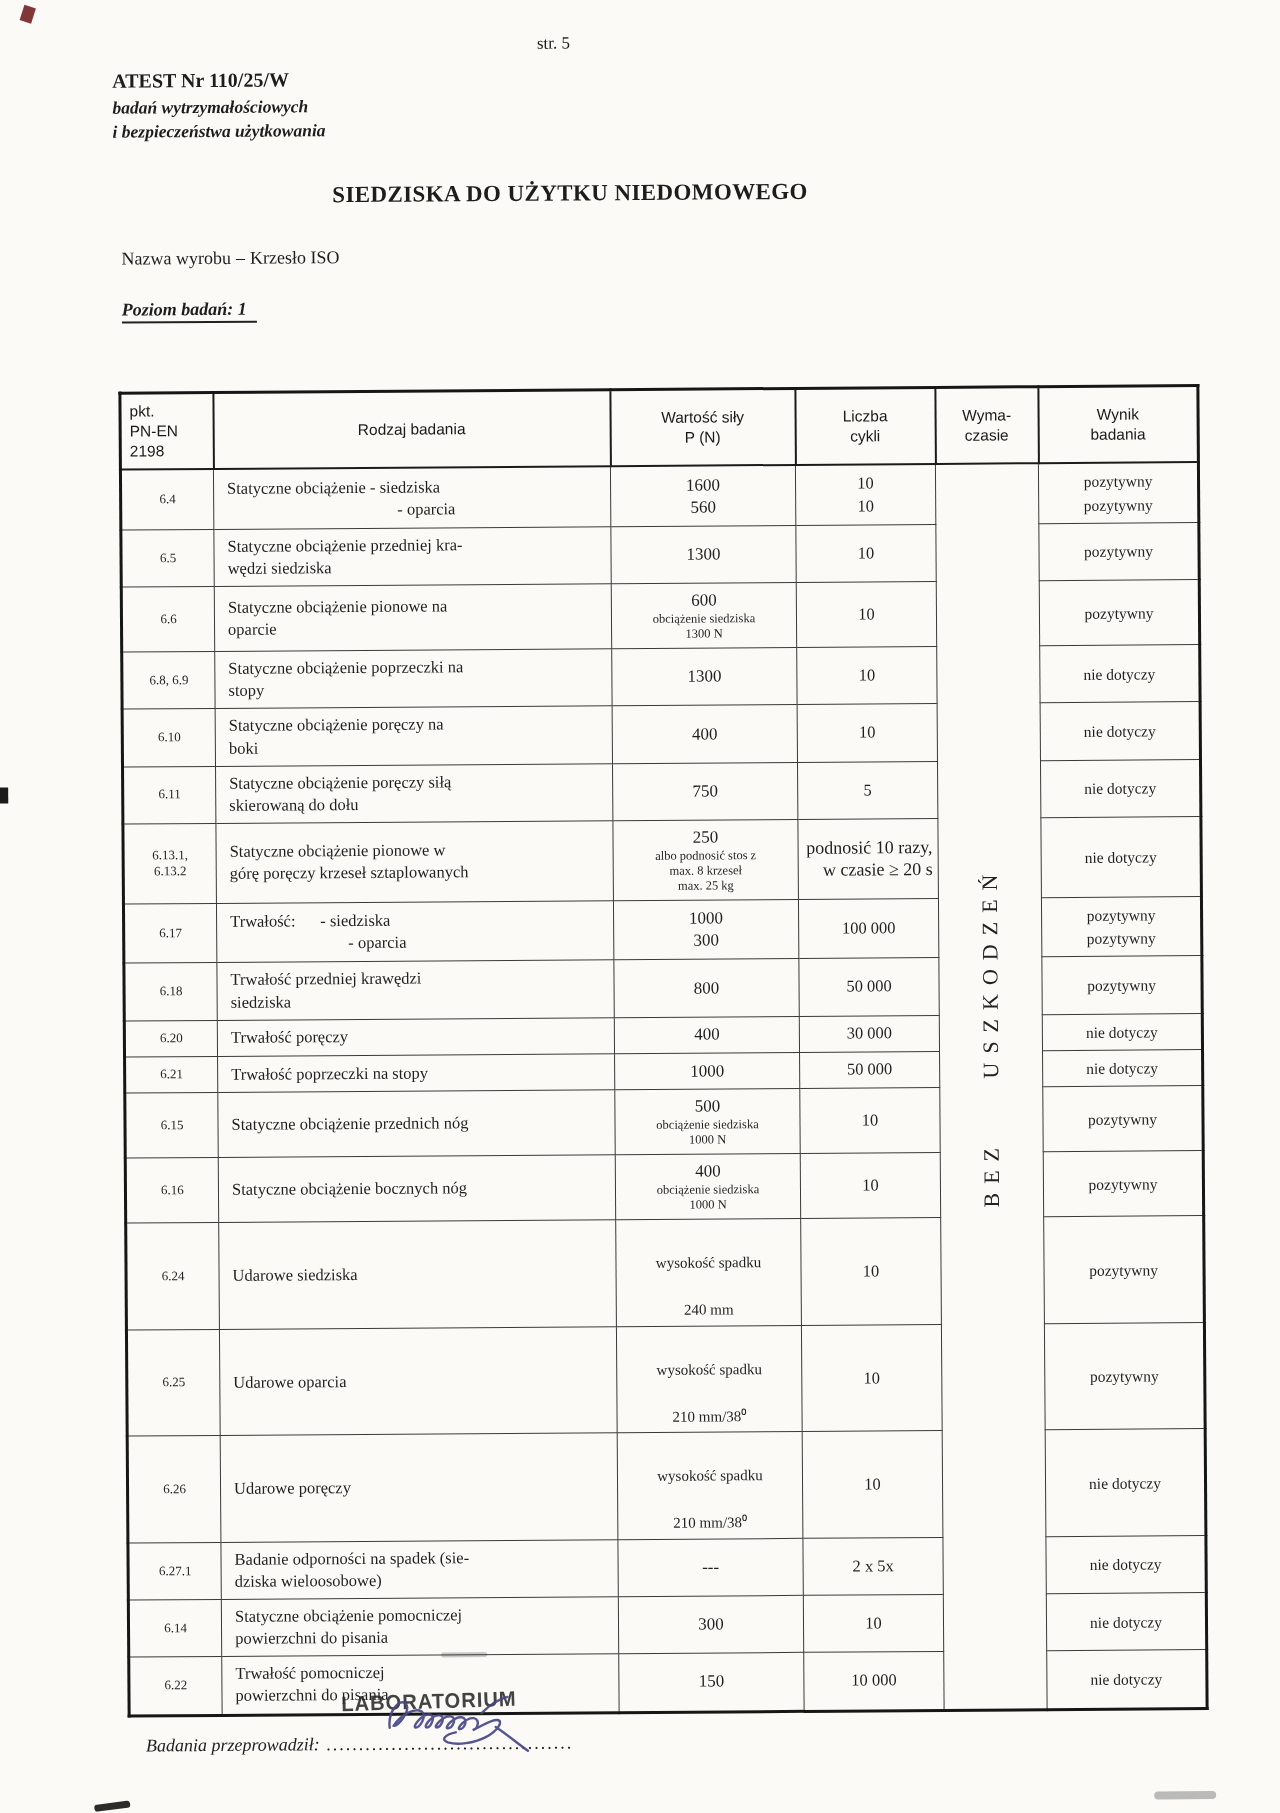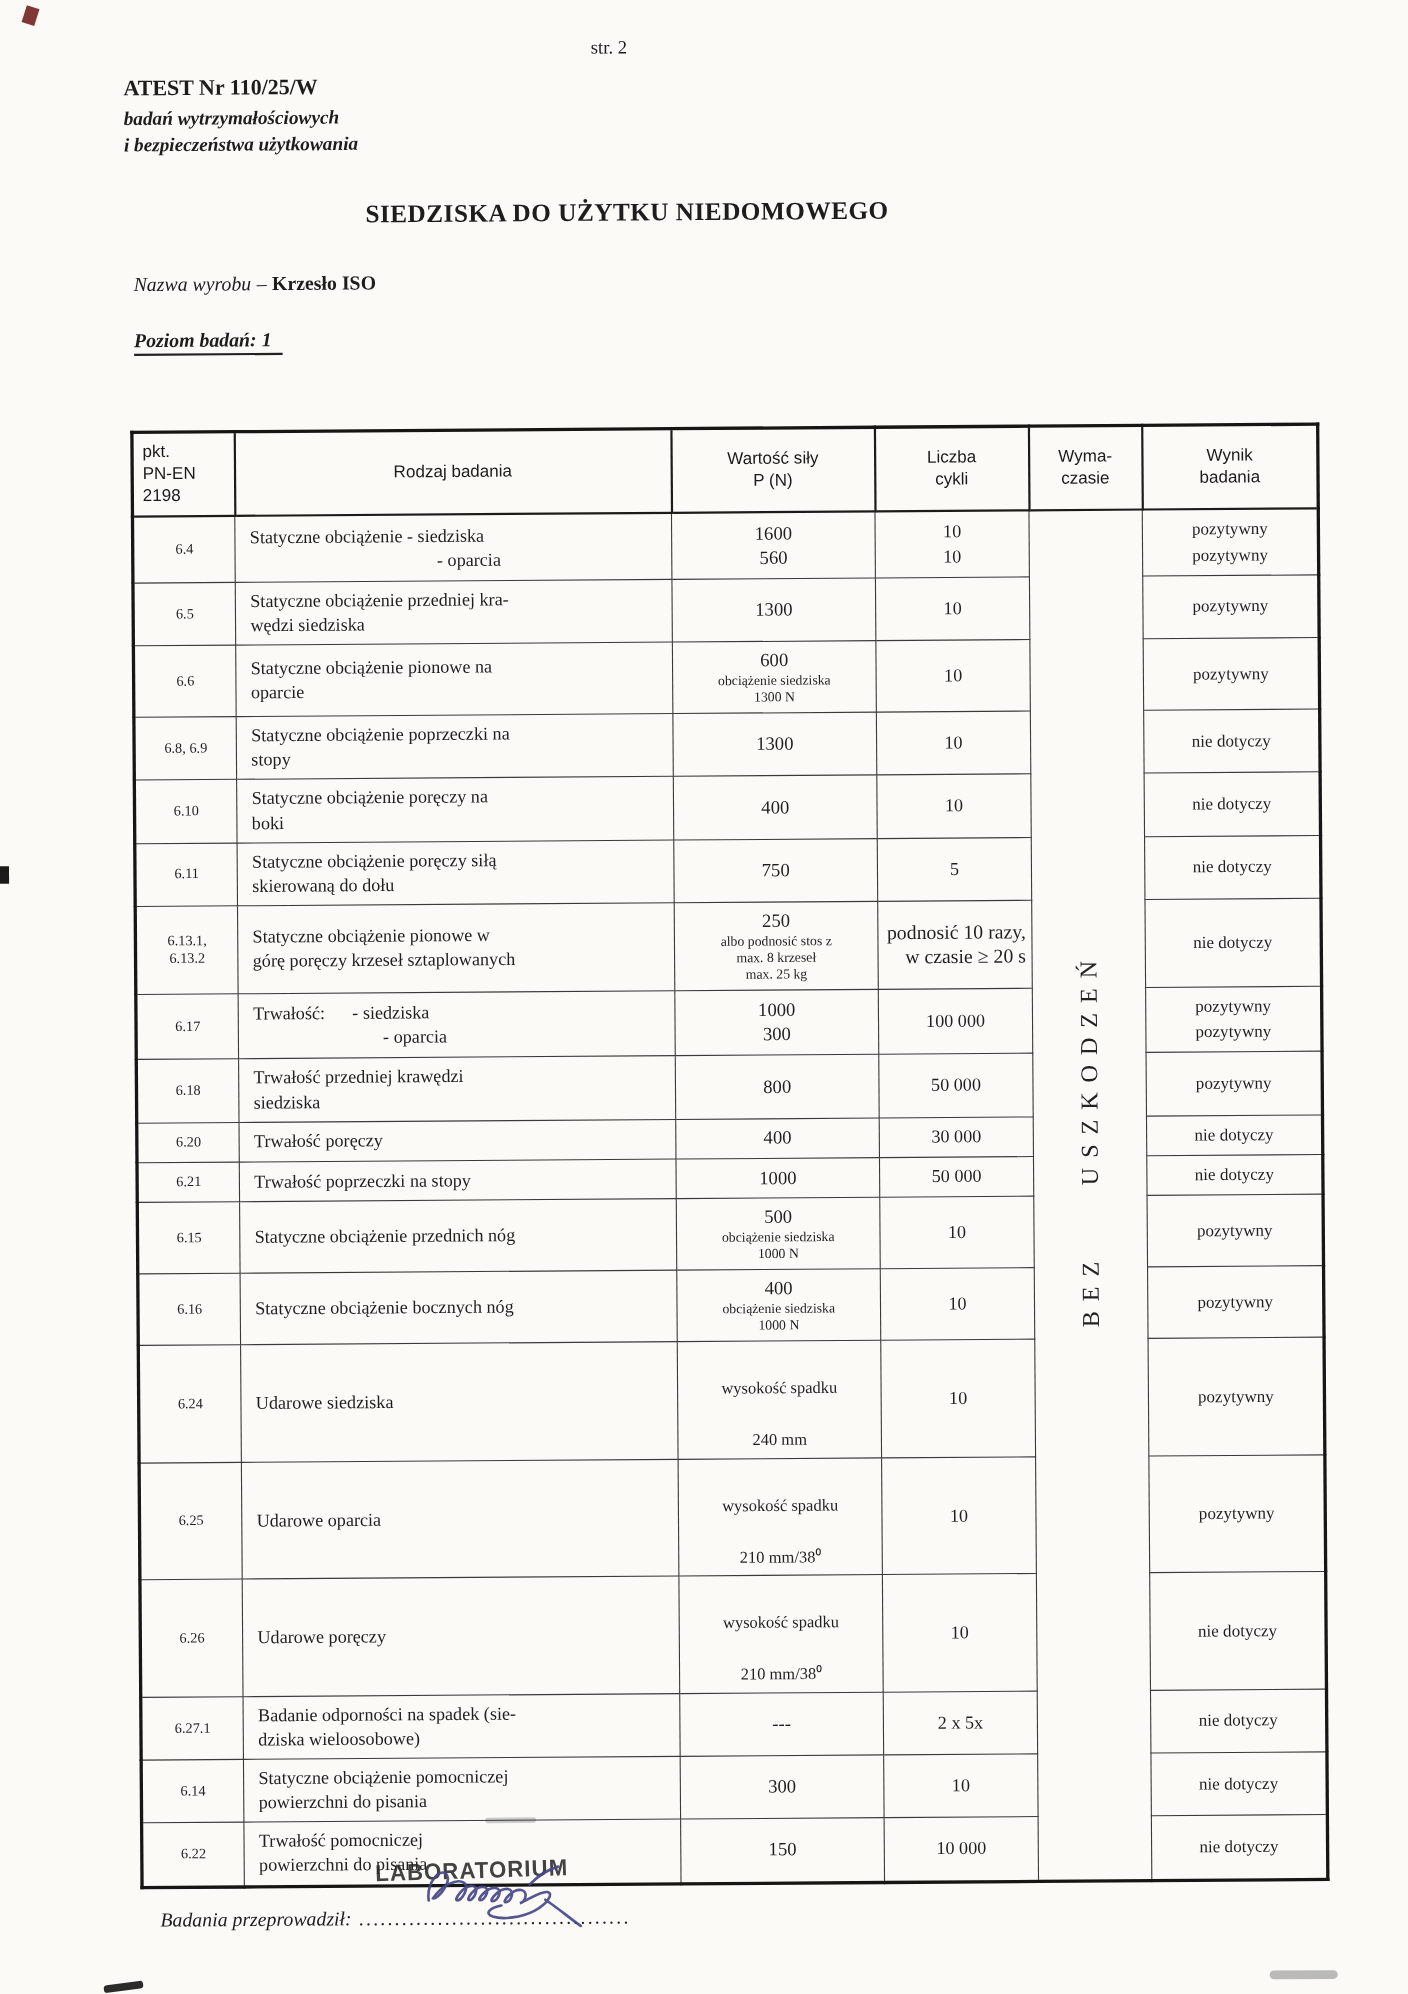--- a/index.html
+++ b/index.html
@@ -12,23 +12,23 @@
   .page-num{position:absolute;left:543px;top:33px;font-size:17px;}
 
   .atest{position:absolute;left:118px;top:64px;line-height:1.35;}
   .atest-no{font-weight:bold;font-size:20px;margin-bottom:2px;}
   .atest-sub{font-style:italic;font-weight:bold;font-size:17.5px;}
 
   .doc-title{position:absolute;left:125px;top:180px;width:900px;text-align:center;
     font-weight:bold;font-size:23px;letter-spacing:0.4px;}
 
   .product{position:absolute;left:126px;top:245px;font-size:18px;}
-  .product .lbl{font-style:italic;}
+  .product .lbl{}
   .product .dash{margin:0 5px;}
-  .product .name{font-weight:bold;}
+  .product .name{font-weight:normal;}
 
   .level{position:absolute;left:126px;top:296px;font-size:18px;font-style:italic;
     font-weight:bold;border-bottom:2px solid #222;padding:0 10px 1px 0;text-align:right;}
 
   table.tbl{position:absolute;left:122px;top:388px;width:1078px;
     border-collapse:collapse;table-layout:fixed;border:3px solid #161616;}
   .tbl th,.tbl td{border:1.4px solid #3a3a3a;box-sizing:border-box;}
   .tbl thead th{
     border:2.2px solid #1b1b1b;font-family:"Liberation Sans",sans-serif;
     font-weight:normal;font-size:15.5px;line-height:1.3;text-align:center;
@@ -67,21 +67,21 @@
 <body>
 
 <div id="sheet">
 
   <div class="art art-red"></div>
   <div class="art art-dash"></div>
   <div class="art art-bl"></div>
   <div class="art art-br"></div>
   <div class="art art-smudge"></div>
 
-  <div class="page-num">str. 2</div>
+  <div class="page-num">str. 5</div>
 
   <div class="atest">
     <div class="atest-no">ATEST Nr 110/25/W</div>
     <div class="atest-sub">badań wytrzymałościowych</div>
     <div class="atest-sub">i bezpieczeństwa użytkowania</div>
   </div>
 
   <div class="doc-title">SIEDZISKA DO UŻYTKU NIEDOMOWEGO</div>
 
   <div class="product">

